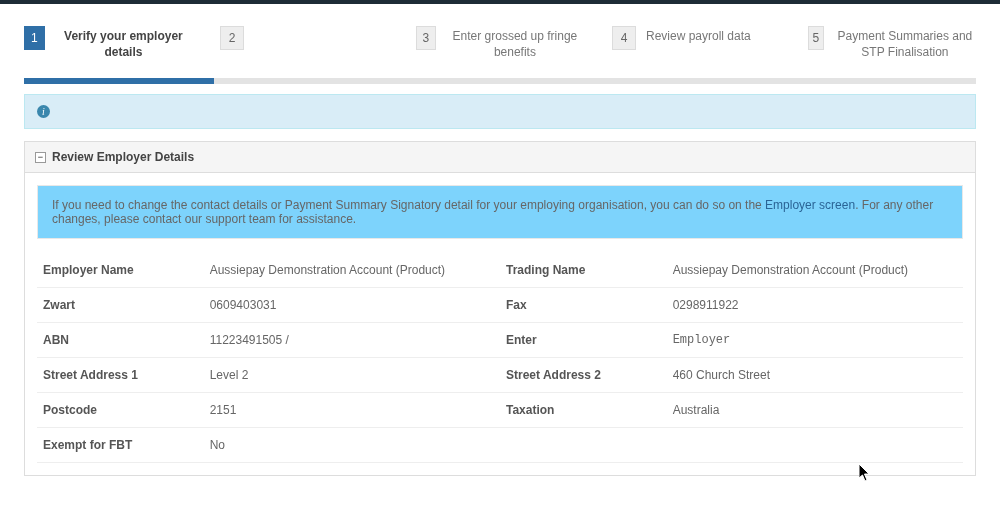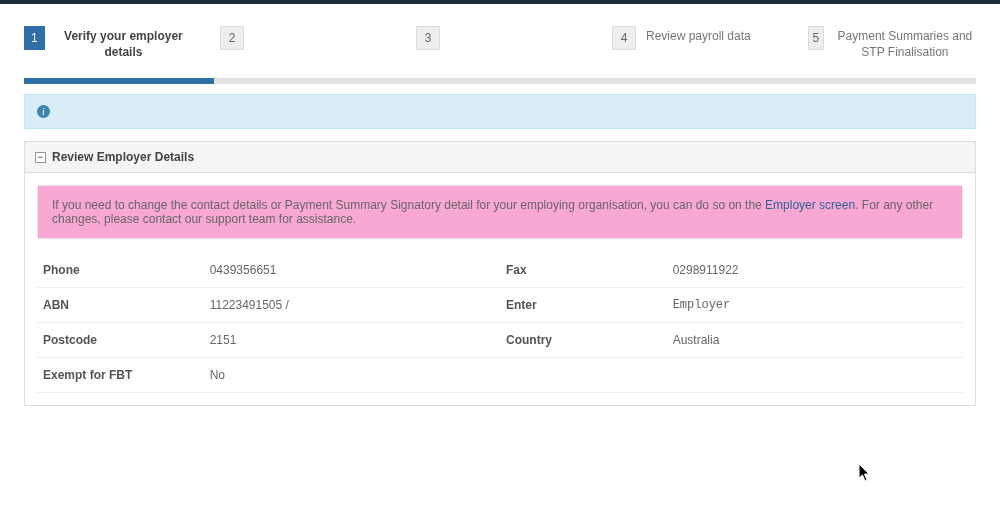--- a/index.html
+++ b/index.html
@@ -105,21 +105,21 @@
   }
   .collapse-btn {
     width: 11px; height: 11px; border: 1px solid #999;
     display: inline-flex; align-items: center; justify-content: center;
     font-size: 9px; line-height: 1; color: #666; cursor: pointer;
     background: #fff;
   }
   .panel-body { padding: 12px; }
   .help-box {
     border: 1px solid #e8e8e8;
-    background: #f9a8d4;
+    background: #7dd3fc;
     padding: 12px 14px;
     color: #666;
     margin-bottom: 14px;
   }
   .help-box a { color: #2a6496; text-decoration: none; }
   .details-table {
     width: 100%;
     border-collapse: collapse;
   }
   .details-table tr { border-bottom: 1px solid #eee; }
@@ -158,20 +158,21 @@
   <div class="wizard">
     <div class="step active">
       <div class="step-num">1</div>
       <div class="step-label">Verify your employer details</div>
     </div>
     <div class="step">
       <div class="step-num">2</div>
     </div>
     <div class="step">
       <div class="step-num">3</div>
+      <div class="step-label">Enter grossed up fringe benefits</div>
     </div>
     <div class="step">
       <div class="step-num">4</div>
       <div class="step-label">Review payroll data</div>
     </div>
     <div class="step">
       <div class="step-num">5</div>
       <div class="step-label">Payment Summaries and STP Finalisation</div>
     </div>
   </div>
@@ -190,36 +191,48 @@
       <span>Review Employer Details</span>
     </div>
     <div class="panel-body">
 
       <div class="help-box">
         <span>If you need to change the contact details or Payment Summary Signatory detail for your employing organisation, you can do so on the </span><a href="#">Employer screen</a><span>. For any other changes, please contact our support team for assistance.</span>
       </div>
 
       <table class="details-table">
         <tbody>
-        <tr>
-          <td class="label">Phone</td>
-          <td class="value">0439356651</td>
+            <tr>
+          <td class="label">Employer Name</td>
+          <td class="value">Aussiepay Demonstration Account (Product)</td>
+          <td class="label">Trading Name</td>
+          <td class="value">Aussiepay Demonstration Account (Product)</td>
+        </tr>
+        <tr>
+          <td class="label">Zwart</td>
+          <td class="value">0609403031</td>
           <td class="label">Fax</td>
           <td class="value">0298911922</td>
         </tr>
         <tr>
           <td class="label">ABN</td>
           <td class="value">11223491505 /</td>
           <td class="label">Enter</td>
           <td class="value type-link">Employer</td>
         </tr>
         <tr>
+          <td class="label">Street Address 1</td>
+          <td class="value">Level 2</td>
+          <td class="label">Street Address 2</td>
+          <td class="value">460 Church Street</td>
+        </tr>
+        <tr>
           <td class="label">Postcode</td>
           <td class="value">2151</td>
-          <td class="label">Country</td>
+          <td class="label">Taxation</td>
           <td class="value">Australia</td>
         </tr>
         <tr>
           <td class="label">Exempt for FBT</td>
           <td class="value">No</td>
           <td class="label"></td>
           <td class="value"></td>
         </tr>
       </tbody>
         </table>

